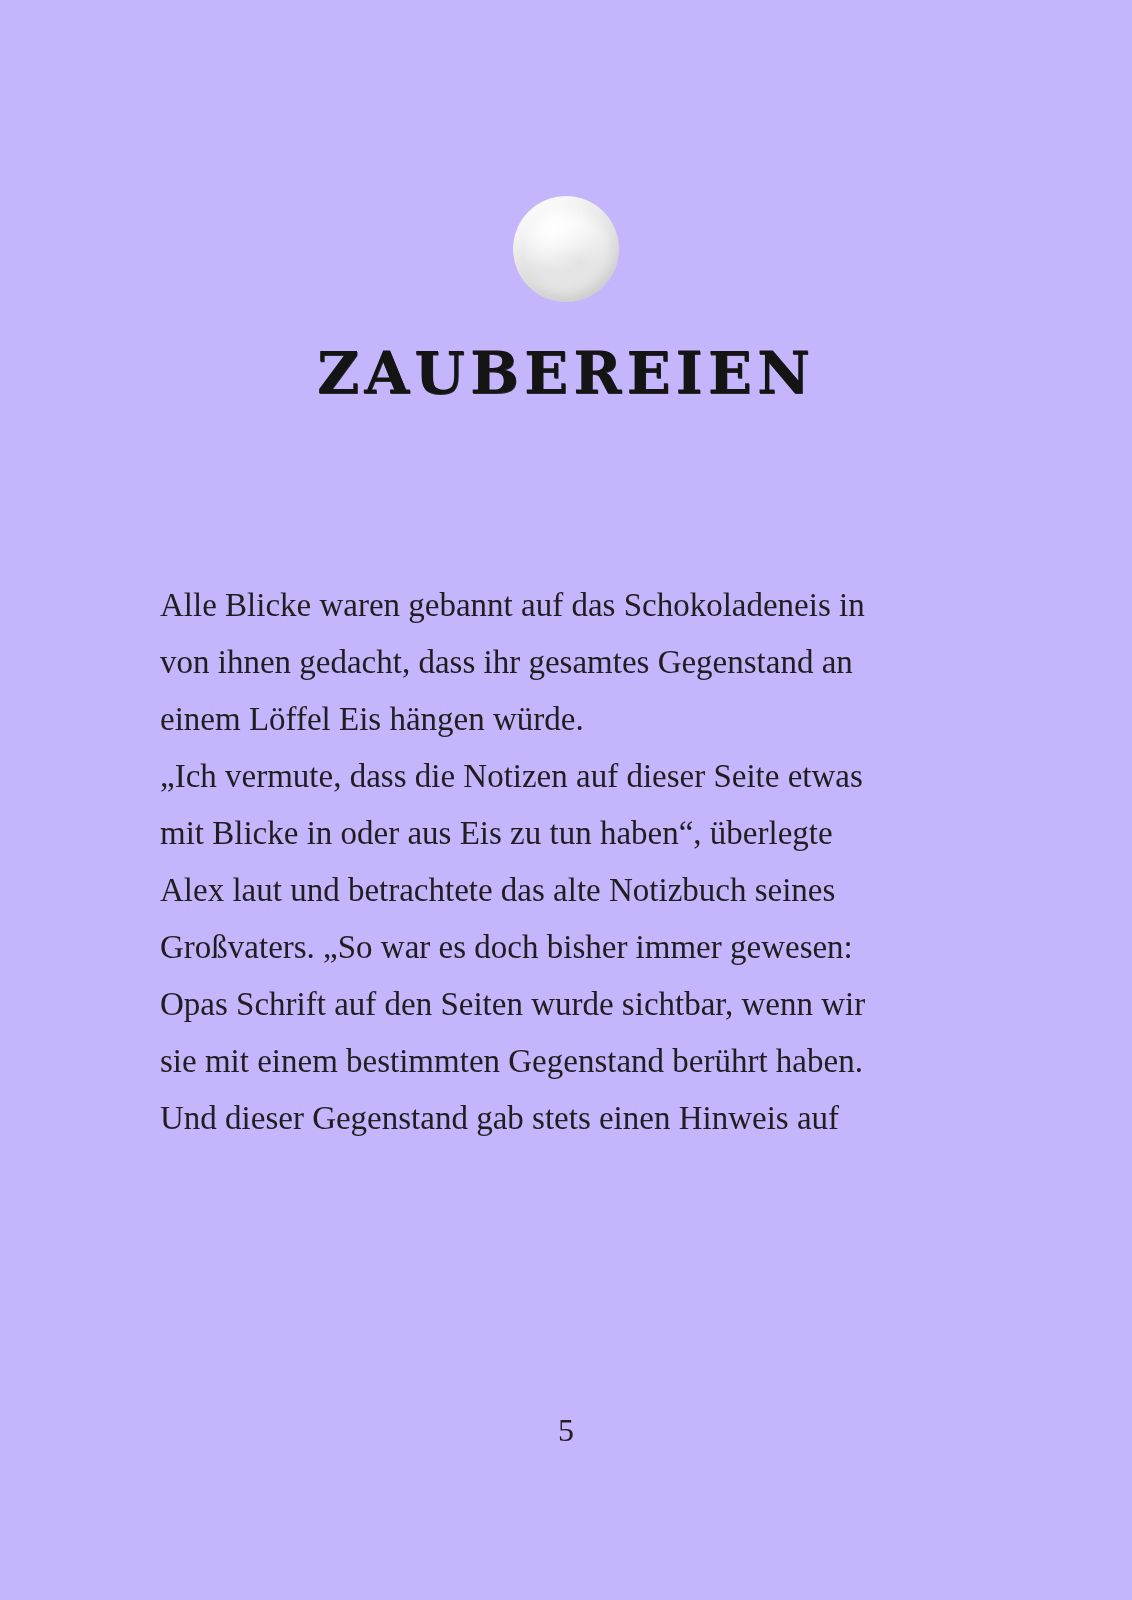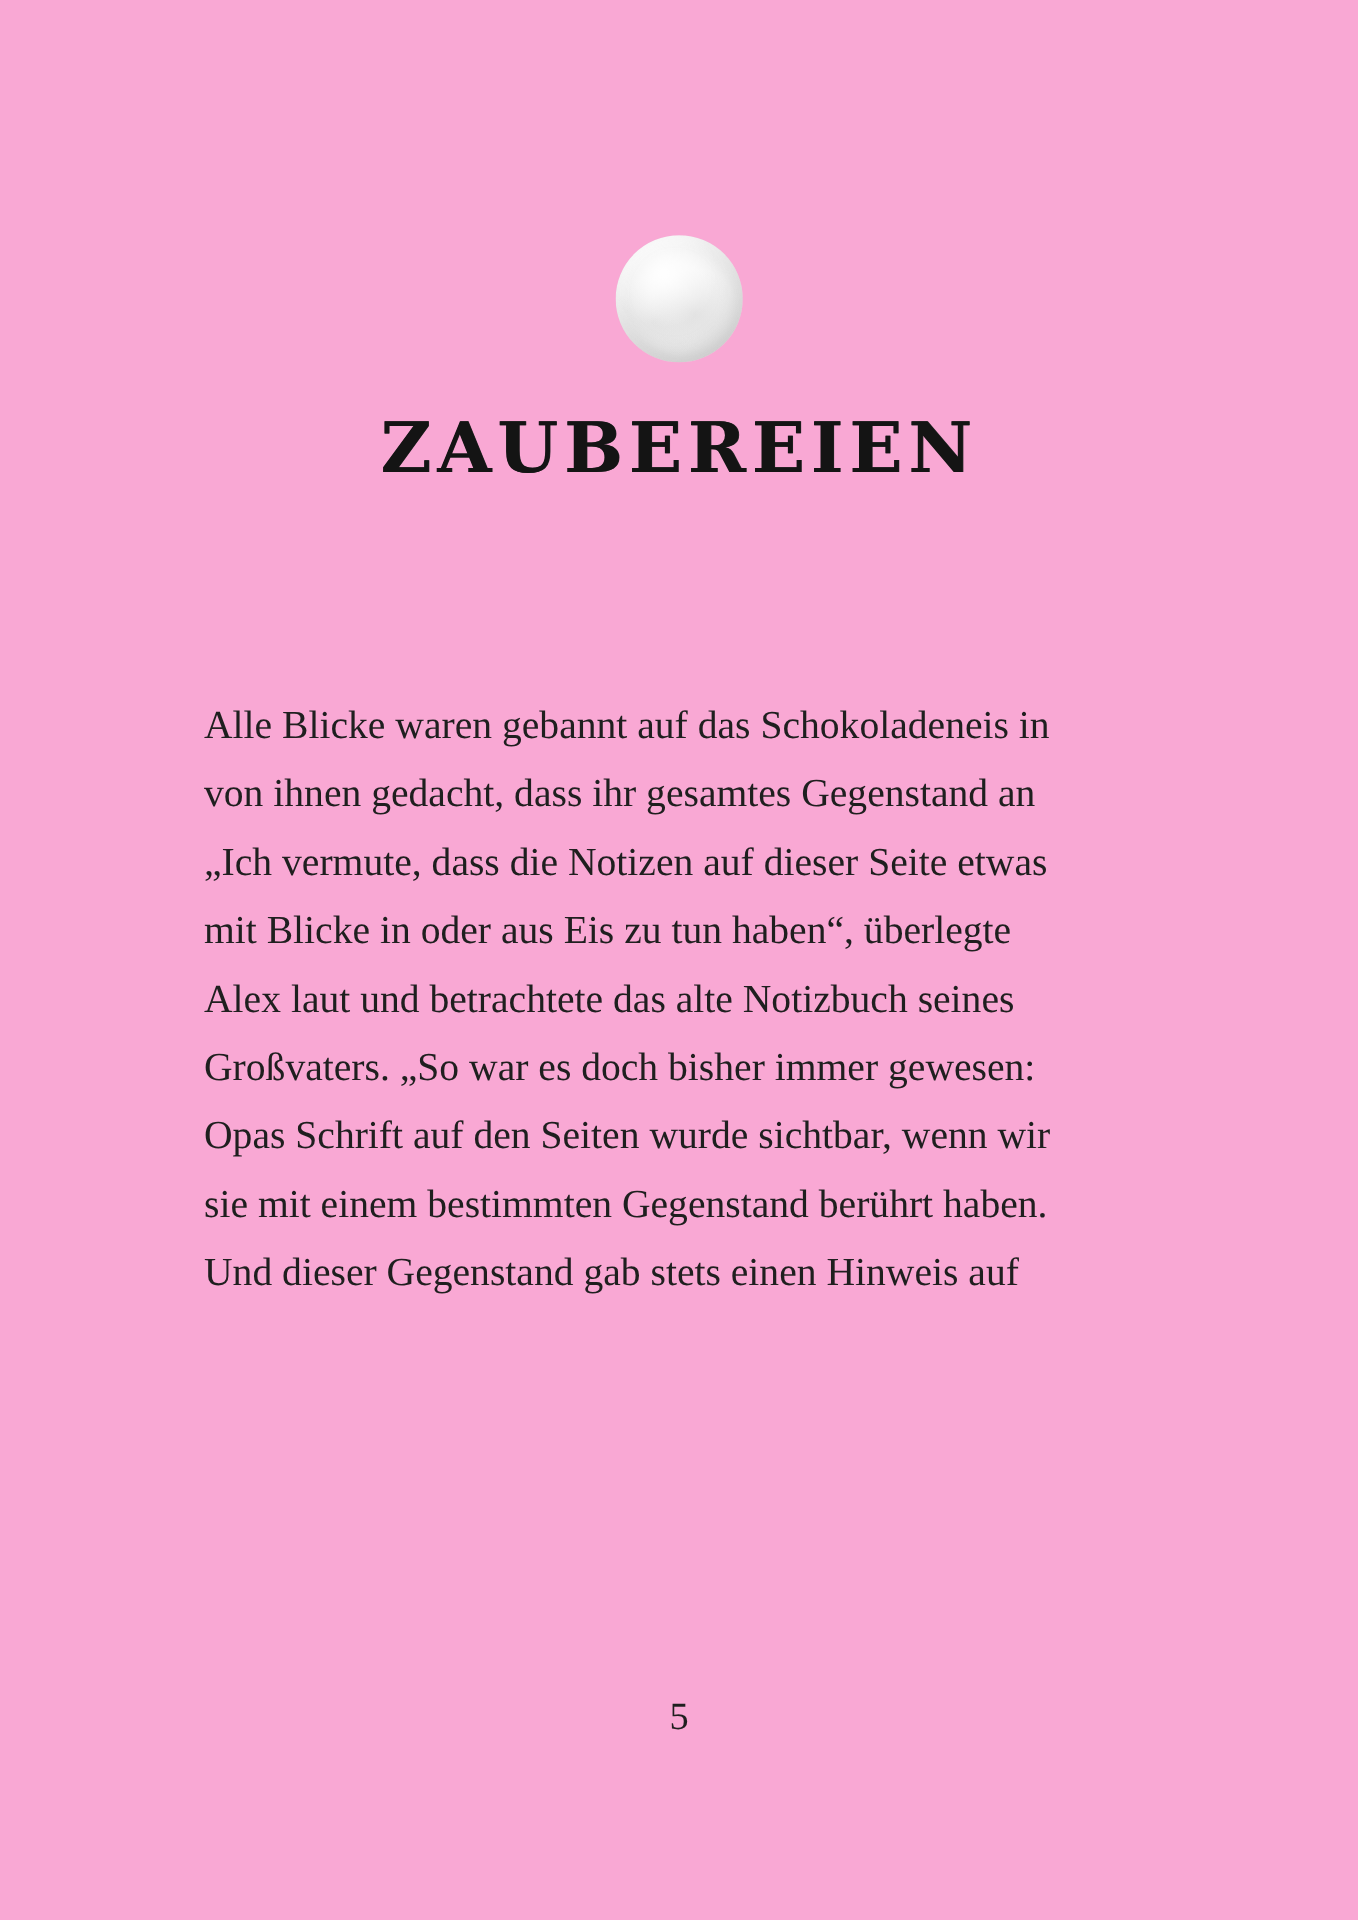--- a/index.html
+++ b/index.html
@@ -4,21 +4,21 @@
 <style>
   html, body {
     margin: 0;
     padding: 0;
     background: #ffffff;
   }
   .page {
     position: relative;
     width: 1132px;
     height: 1600px;
-    background: #f9a8d4;
+    background: #c4b5fd;
     font-family: "Liberation Serif", serif;
     color: #1c1c1c;
     overflow: hidden;
   }
   .ornament-wrap {
     position: absolute;
     top: 196px;
     left: 0;
     width: 100%;
     display: flex;
@@ -47,21 +47,21 @@
     font-weight: 700;
     font-size: 58px;
     line-height: 70px;
     letter-spacing: 5px;
     color: #141414;
     text-shadow: 0.5px 0.5px 0 #2a2a2a;
   }
   .body-text {
     position: absolute;
     top: 577px;
-    left: 170px;
+    left: 160px;
     width: 800px;
     font-size: 33px;
     line-height: 57px;
     text-align: left;
     color: #1f1f1f;
   }
   .body-line {
     white-space: nowrap;
   }
   .page-number {
@@ -81,20 +81,21 @@
 
   <div class="ornament-wrap">
     <div class="moon"></div>
   </div>
 
   <h1 class="chapter-title">ZAUBEREIEN</h1>
 
   <div class="body-text">
     <div class="body-line">Alle Blicke waren gebannt auf das Schokoladeneis in</div>
     <div class="body-line">von ihnen gedacht, dass ihr gesamtes Gegenstand an</div>
+    <div class="body-line">einem Löffel Eis hängen würde.</div>
     <div class="body-line">„Ich vermute, dass die Notizen auf dieser Seite etwas</div>
     <div class="body-line">mit Blicke in oder aus Eis zu tun haben“, überlegte</div>
     <div class="body-line">Alex laut und betrachtete das alte Notizbuch seines</div>
     <div class="body-line">Großvaters. „So war es doch bisher immer gewesen:</div>
     <div class="body-line">Opas Schrift auf den Seiten wurde sichtbar, wenn wir</div>
     <div class="body-line">sie mit einem bestimmten Gegenstand berührt haben.</div>
     <div class="body-line">Und dieser Gegenstand gab stets einen Hinweis auf</div>
   </div>
 
   <div class="page-number">5</div>

